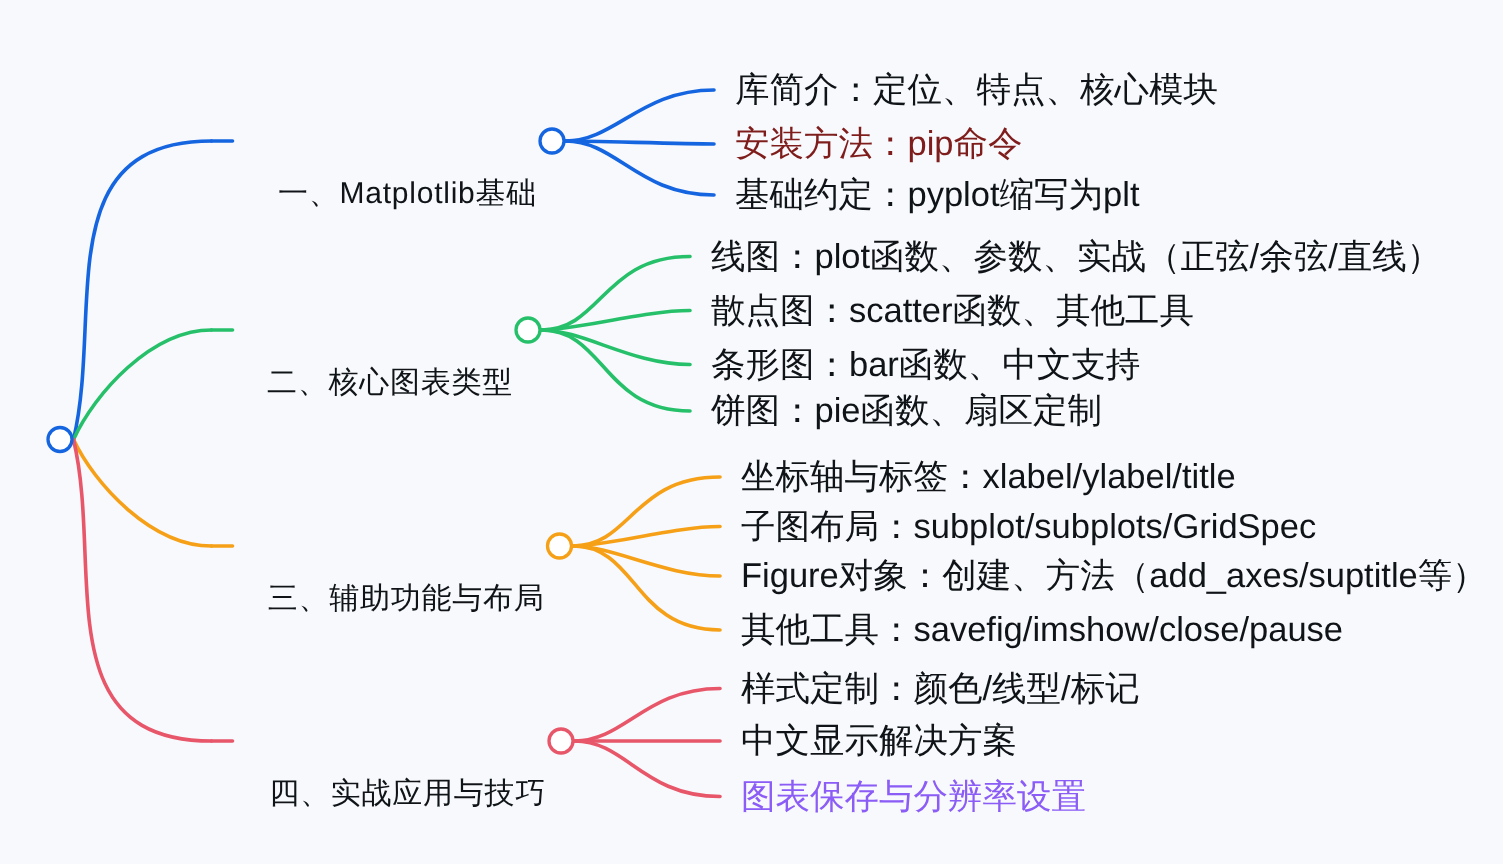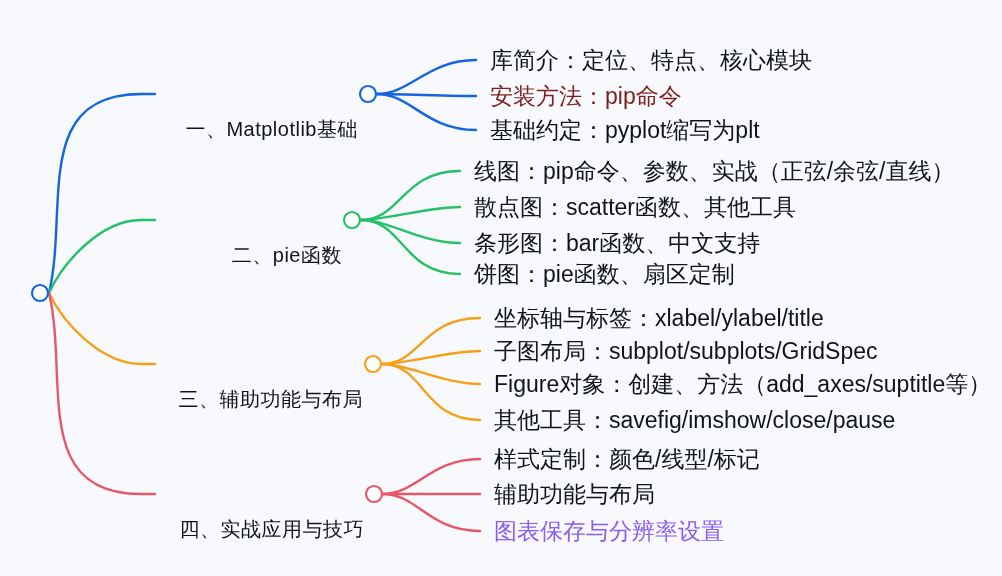--- a/index.html
+++ b/index.html
@@ -63,28 +63,28 @@
       <path d="M 383 494 C 416.75 494, 430.25 459, 480 459" fill="none" stroke="#e8566a" stroke-width="2.4" stroke-linecap="round"></path>
       <path d="M 383 494 C 401 494, 460 494, 480 494" fill="none" stroke="#e8566a" stroke-width="2.4" stroke-linecap="round"></path>
       <path d="M 383 494 C 417.65 494, 428.55 531, 480 531" fill="none" stroke="#e8566a" stroke-width="2.4" stroke-linecap="round"></path>
       <circle cx="40" cy="293" r="8" fill="#ffffff" stroke="#1565e0" stroke-width="2.2"></circle>
     </svg>
   <div id="labels">
       <div class="node-label leaf-label" style="left: 490px; top: 60px; color: rgb(16, 20, 24);">库简介：定位、特点、核心模块</div>
       <div class="node-label leaf-label" style="left: 490px; top: 96px; color: #7f1d1d;">安装方法：pip命令</div>
       <div class="node-label leaf-label" style="left: 490px; top: 130px; color: rgb(16, 20, 24);">基础约定：pyplot缩写为plt</div>
       <div class="node-label branch-label" style="left: auto; top: 94px; color: rgb(16, 20, 24); right: 644px;">一、Matplotlib基础</div>
-      <div class="node-label leaf-label" style="left: 474px; top: 171px; color: rgb(16, 20, 24);">线图：pip命令、参数、实战（正弦/余弦/直线）</div>
+      <div class="node-label leaf-label" style="left: 474px; top: 171px; color: rgb(16, 20, 24);">线图：plot函数、参数、实战（正弦/余弦/直线）</div>
       <div class="node-label leaf-label" style="left: 474px; top: 207px; color: rgb(16, 20, 24);">散点图：scatter函数、其他工具</div>
       <div class="node-label leaf-label" style="left: 474px; top: 243px; color: rgb(16, 20, 24);">条形图：bar函数、中文支持</div>
       <div class="node-label leaf-label" style="left: 474px; top: 274px; color: rgb(16, 20, 24);">饼图：pie函数、扇区定制</div>
-      <div class="node-label branch-label" style="left: auto; top: 220px; color: rgb(16, 20, 24); right: 660px;">二、pie函数</div>
+      <div class="node-label branch-label" style="left: auto; top: 220px; color: rgb(16, 20, 24); right: 660px;">二、核心图表类型</div>
       <div class="node-label leaf-label" style="left: 494px; top: 318px; color: rgb(16, 20, 24);">坐标轴与标签：xlabel/ylabel/title</div>
       <div class="node-label leaf-label" style="left: 494px; top: 351px; color: rgb(16, 20, 24);">子图布局：subplot/subplots/GridSpec</div>
       <div class="node-label leaf-label" style="left: 494px; top: 384px; color: rgb(16, 20, 24);">Figure对象：创建、方法（add_axes/suptitle等）</div>
       <div class="node-label leaf-label" style="left: 494px; top: 420px; color: rgb(16, 20, 24);">其他工具：savefig/imshow/close/pause</div>
       <div class="node-label branch-label" style="left: auto; top: 364px; color: rgb(16, 20, 24); right: 639px;">三、辅助功能与布局</div>
       <div class="node-label leaf-label" style="left: 494px; top: 459px; color: rgb(16, 20, 24);">样式定制：颜色/线型/标记</div>
-      <div class="node-label leaf-label" style="left: 494px; top: 494px; color: rgb(16, 20, 24);">辅助功能与布局</div>
+      <div class="node-label leaf-label" style="left: 494px; top: 494px; color: rgb(16, 20, 24);">中文显示解决方案</div>
       <div class="node-label leaf-label" style="left: 494px; top: 531px; color: #8b5cf6;">图表保存与分辨率设置</div>
       <div class="node-label branch-label" style="left: auto; top: 494px; color: rgb(16, 20, 24); right: 638px;">四、实战应用与技巧</div>
     </div>
 </div>
 
 </body></html>

